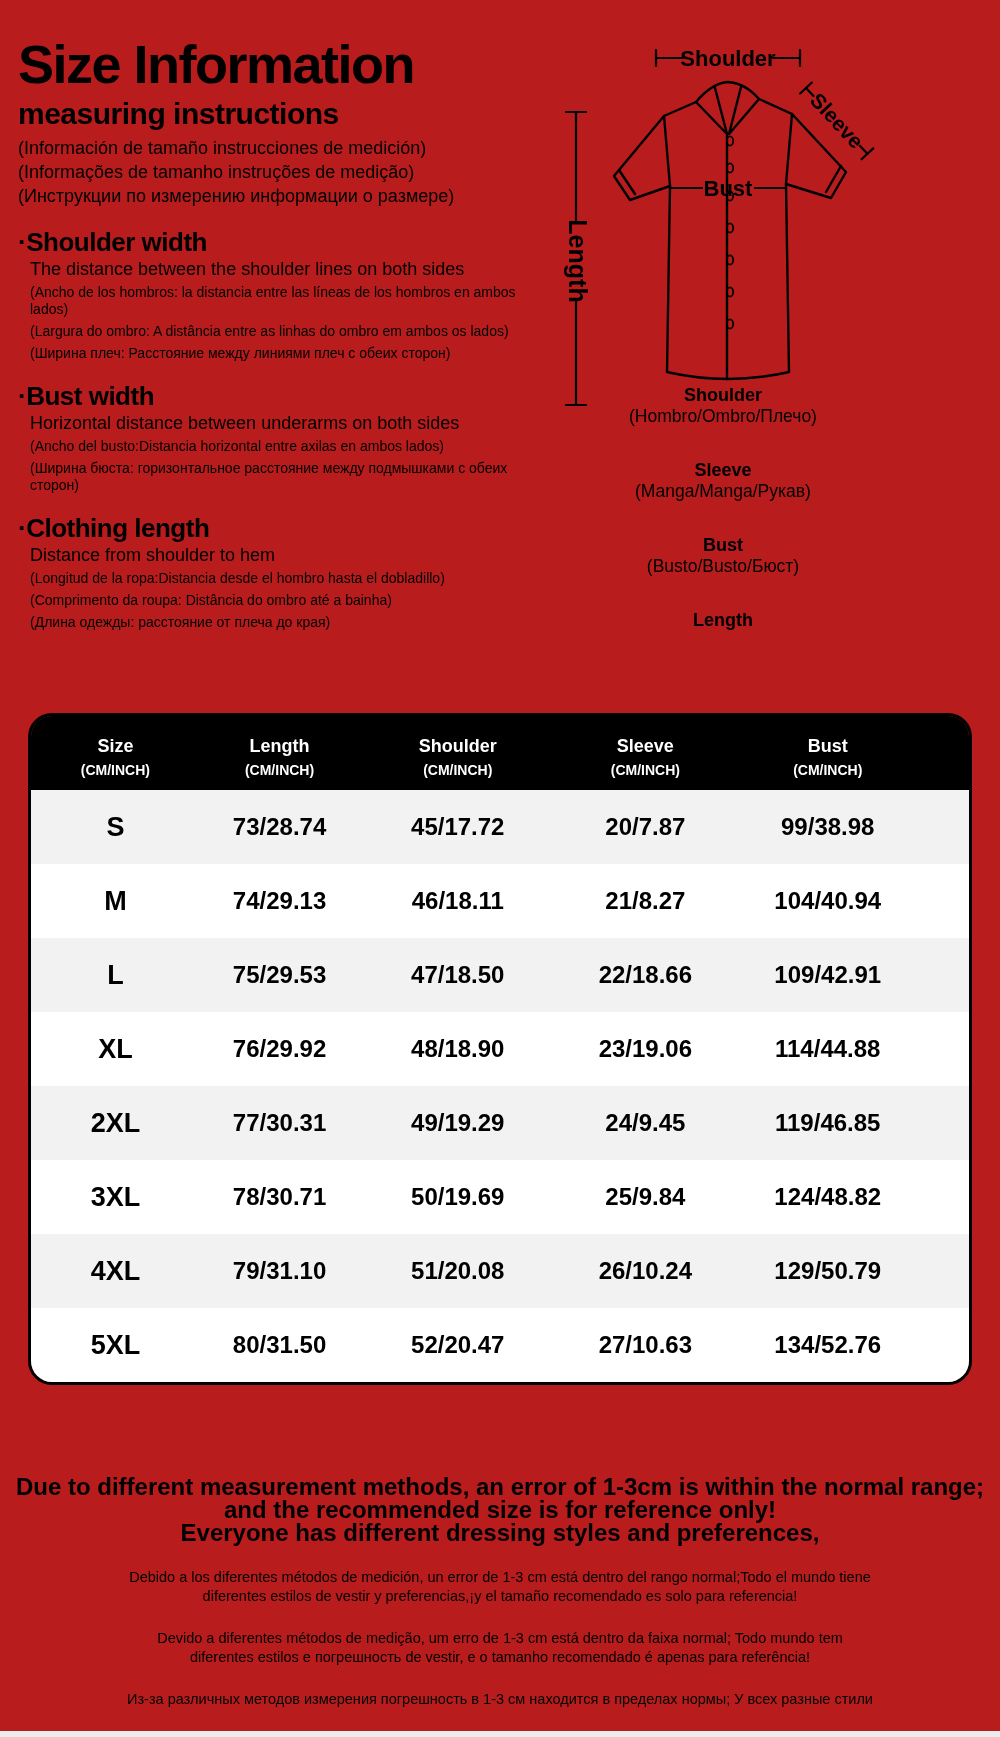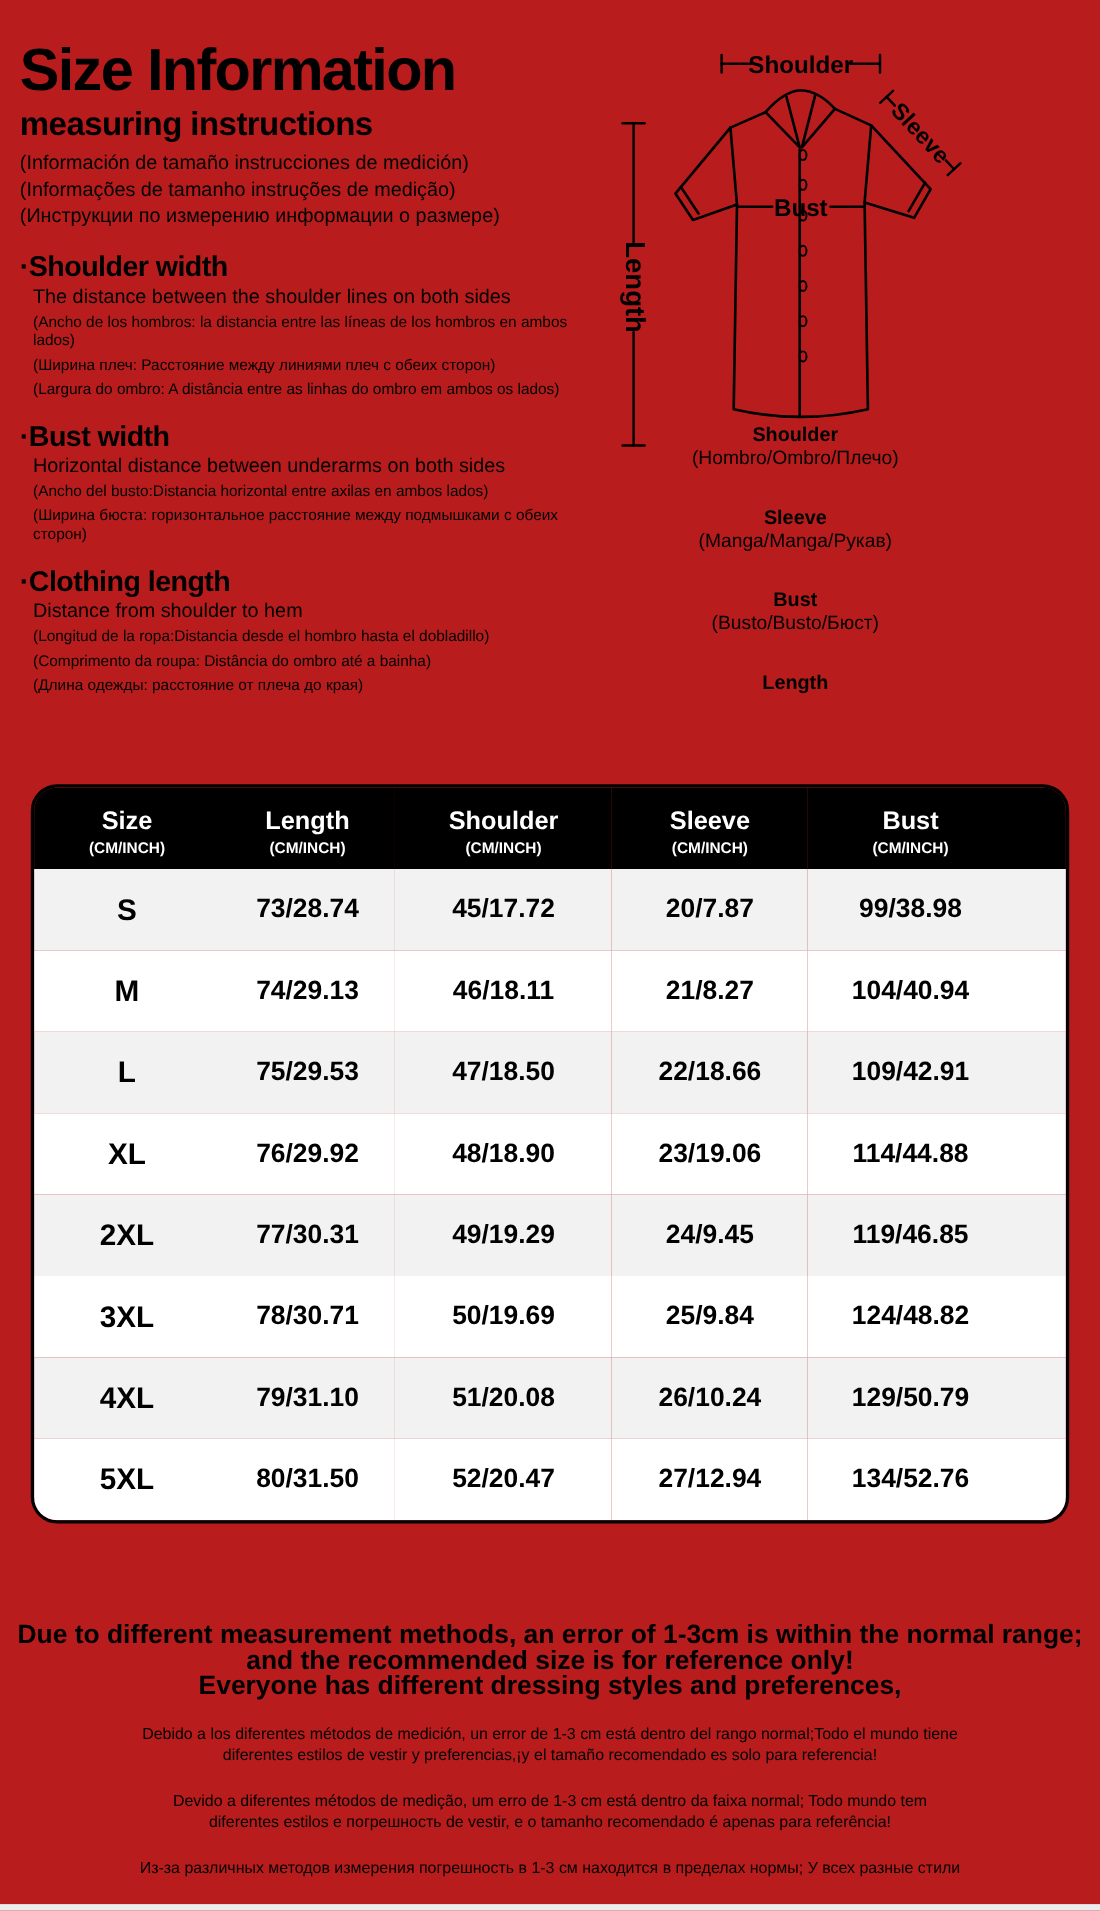--- a/index.html
+++ b/index.html
@@ -28,21 +28,21 @@
   .diagram-svg { position:absolute; top:28px; left:0; }
   .legend { position:absolute; top:385px; left:0; width:334px; text-align:center; }
   .legend-item { margin-bottom:33px; }
   .legend-term { font-size:18px; font-weight:700; line-height:21px; }
   .legend-trans { font-size:17.5px; line-height:21px; }
 
   
   .table-wrap { margin:0 28px; border:3px solid #000; border-radius:24px; overflow:hidden; }
   table { width:100%; border-collapse:collapse; table-layout:fixed; }
   thead th { background:#000; color:#fff; padding:15px 0 12px; }
-  .th-name { font-size:23px; font-weight:700; line-height:30px; }
+  .th-name { font-size:18px; font-weight:700; line-height:30px; }
   .th-unit { font-size:14px; font-weight:700; line-height:16px; margin-top:1px; }
   tbody td { text-align:center; height:74px; font-weight:700; font-size:24px; }
   tbody td.size-cell { font-size:27px; }
   tbody tr:nth-child(odd) { background:#f2f2f2; }
   tbody tr:nth-child(even) { background:#ffffff; }
   th.bust-col, td.bust-col { padding-right:48px; }
 
   
   .disclaimer { margin-top:90px; text-align:center; }
   .disc-en p { font-size:24px; font-weight:700; line-height:23px; }
@@ -65,22 +65,22 @@
         <p>(Información de tamaño instrucciones de medición)</p>
         <p>(Informações de tamanho instruções de medição)</p>
         <p>(Инструкции по измерению информации о размере)</p>
       </div>
 
       <div class="section">
         <div class="sec-head"><span>·</span><span>Shoulder width</span></div>
         <div class="sec-desc">The distance between the shoulder lines on both sides</div>
         <div class="sec-trans">
           <p>(Ancho de los hombros: la distancia entre las líneas de los hombros en ambos lados)</p>
+          <p>(Largura do ombro: A distância entre as linhas do ombro em ambos os lados)</p>
           <p>(Ширина плеч: Расстояние между линиями плеч с обеих сторон)</p>
-          <p>(Largura do ombro: A distância entre as linhas do ombro em ambos os lados)</p>
         </div>
       </div>
 
       <div class="section">
         <div class="sec-head"><span>·</span><span>Bust width</span></div>
         <div class="sec-desc">Horizontal distance between underarms on both sides</div>
         <div class="sec-trans">
           <p>(Ancho del busto:Distancia horizontal entre axilas en ambos lados)</p>
           <p>(Ширина бюста: горизонтальное расстояние между подмышками с обеих сторон)</p>
         </div>
@@ -264,21 +264,21 @@
           <td class="size-cell">4XL</td>
           <td>79/31.10</td>
           <td>51/20.08</td>
           <td>26/10.24</td>
           <td class="bust-col">129/50.79</td>
         </tr>
         <tr>
           <td class="size-cell">5XL</td>
           <td>80/31.50</td>
           <td>52/20.47</td>
-          <td>27/12.94</td>
+          <td>27/10.63</td>
           <td class="bust-col">134/52.76</td>
         </tr>
       </tbody>
     </table>
   </div>
 
   <div class="disclaimer">
     <div class="disc-en">
       <p>Due to different measurement methods, an error of 1-3cm is within the normal range;</p>
       <p>and the recommended size is for reference only!</p>

